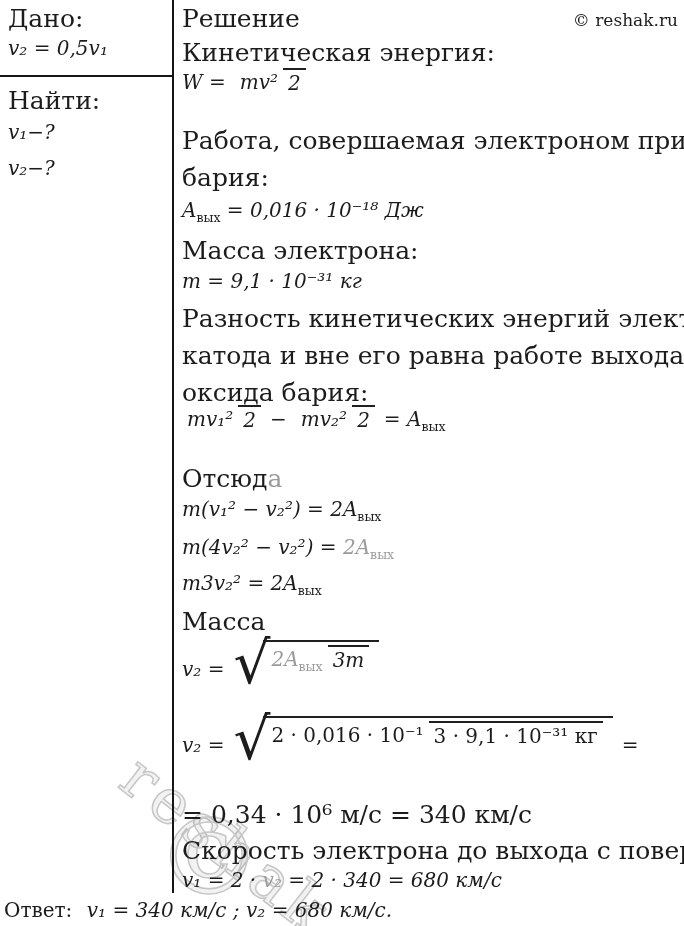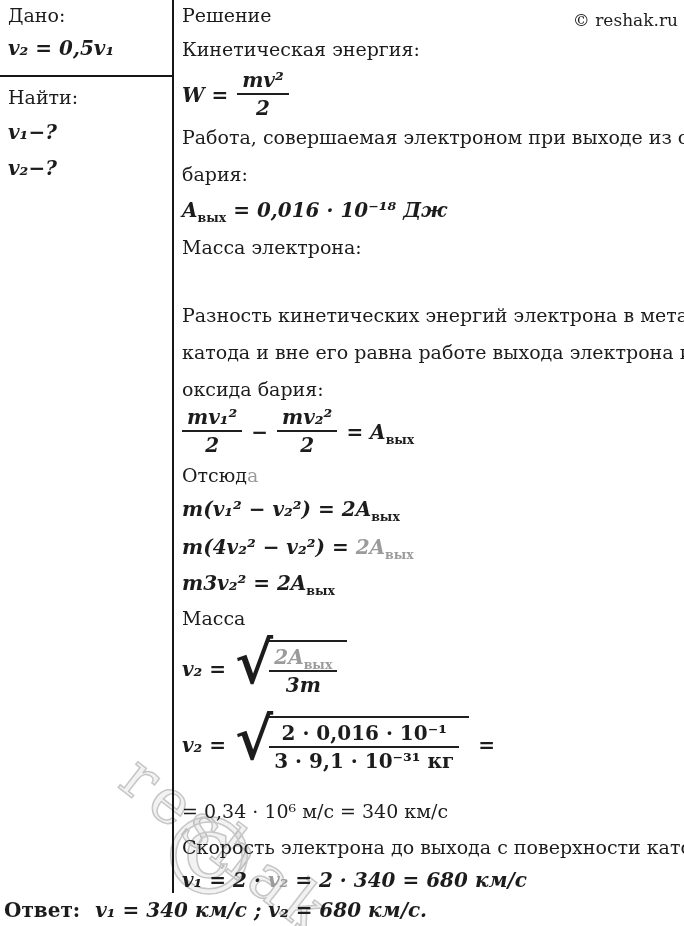--- a/index.html
+++ b/index.html
@@ -5,27 +5,27 @@
   html,body{margin:0;padding:0;background:#fff;}
   #page{
     position:relative;
     width:684px;height:926px;
     background:#ffffff;
     font-family:"DejaVu Serif","Liberation Serif",serif;
     color:#1c1c1c;
     overflow:hidden;
   }
   .abs{position:absolute;}
-  .t{font-size:19px;white-space:nowrap;z-index:2;}
-  .math{font-size:20px;font-style:italic;white-space:nowrap;z-index:2;font-weight:bold;}
+  .t{font-size:25px;white-space:nowrap;z-index:2;}
+  .math{font-size:20px;font-style:italic;white-space:nowrap;z-index:2;}
   .up{font-style:normal;text-align:center;}
   .faded{color:#9b9b9b;}
   .row{display:flex;align-items:center;gap:9px;}
   
-  .frac{display:inline-flex;flex-direction:column;align-items:center;line-height:1.25;}
+  .frac{display:inline-flex;flex-direction:row;align-items:center;line-height:1.25;}
   .fnum{padding:0 5px;}
   .fden{border-top:2px solid #1f1f1f;align-self:stretch;text-align:center;padding:1px 5px 0;}
   
   .root{display:inline-flex;align-items:flex-start;}
   .rad{font-style:normal;font-size:58px;line-height:1;transform:translateY(-6px);letter-spacing:-2px;}
   .vinc{border-top:2.5px solid #1f1f1f;padding:3px 10px 0 3px;margin-left:-5px;}
   sub.s{font-size:12.5px;font-style:normal;line-height:0;vertical-align:-5px;margin-top:40px;}
   
   .vline{left:172px;top:0;width:2px;height:893px;background:#161616;z-index:2;}
   .hline{left:0;top:75px;width:173px;height:2px;background:#161616;z-index:2;}
@@ -68,20 +68,21 @@
   </div>
 
   <div class="abs t" style="left:182px;top:126px">Работа, совершаемая электроном при выходе из оксида,</div>
   <div class="abs t" style="left:182px;top:163px">бария:</div>
 
   <div class="abs math" style="left:182px;top:198px">
     <span>A</span><sub class="s">вых</sub><span> = 0,016 · 10⁻¹⁸ Дж</span>
   </div>
 
   <div class="abs t" style="left:182px;top:236px">Масса электрона:</div>
+  <div class="abs math" style="left:182px;top:269px">m = 9,1 · 10⁻³¹ кг</div>
 
   <div class="abs t" style="left:182px;top:304px">Разность кинетических энергий электрона в металле</div>
   <div class="abs t" style="left:182px;top:341px">катода и вне его равна работе выхода электрона из</div>
   <div class="abs t" style="left:182px;top:378px">оксида бария:</div>
 
   <div class="abs math row" style="left:182px;top:405px">
     <span class="frac">
       <span class="fnum">mv₁²</span>
       <span class="fden">2</span>
     </span>

